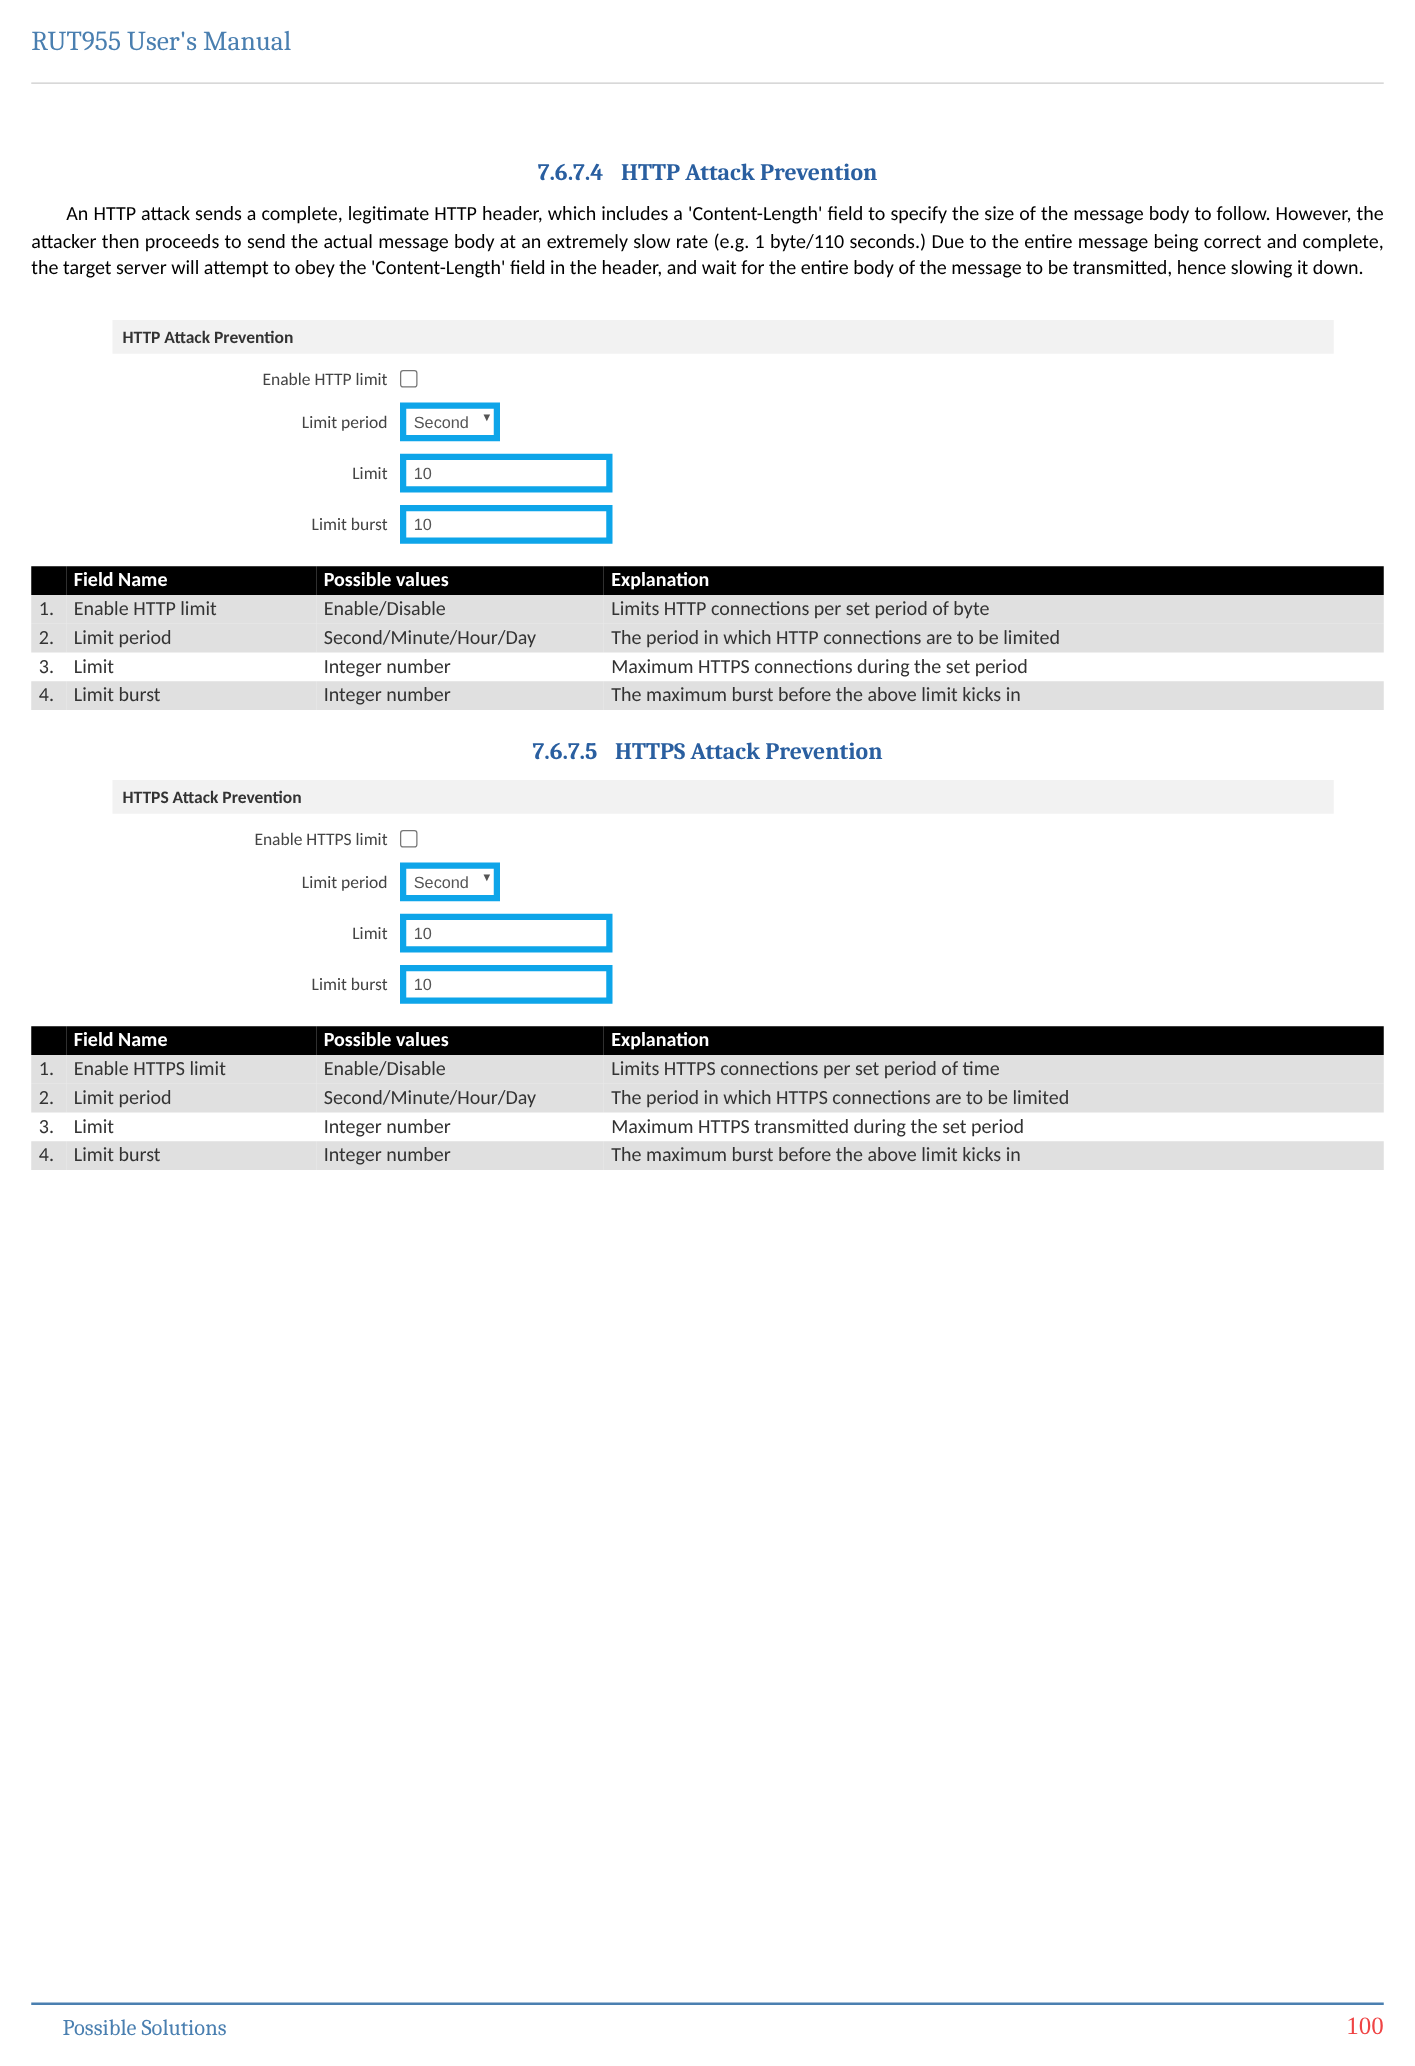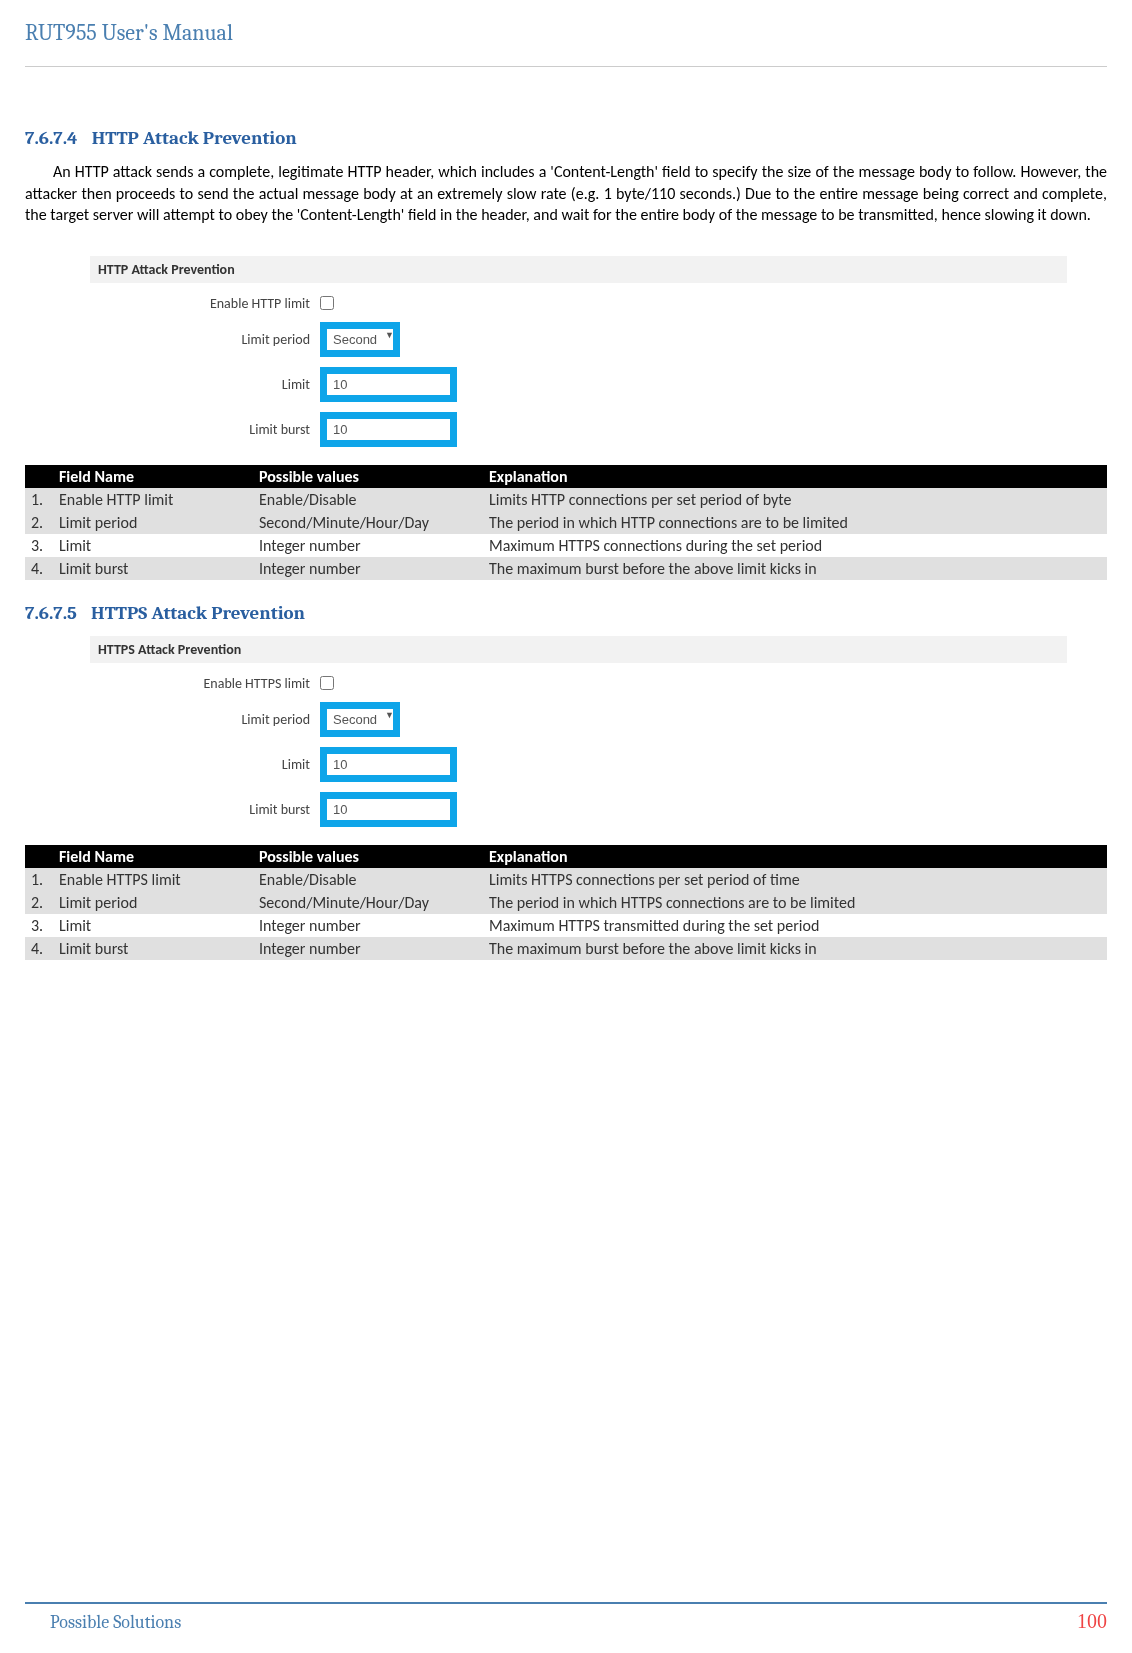--- a/index.html
+++ b/index.html
@@ -20,20 +20,21 @@
     .header-line {
       border-bottom: 1px solid #ccc;
       margin-bottom: 60px;
     }
     .section-heading {
       color: #2a5fa0;
       font-size: 19px;
       font-family: Cambria, Georgia, serif;
       font-weight: bold;
       margin-bottom: 12px;
+      text-align: center;
     }
     .section-num {
       margin-right: 14px;
     }
     .paragraph {
       font-size: 16px;
       color: #000000;
       text-align: justify;
       line-height: 1.35;
       margin-bottom: 30px;
@@ -62,21 +63,21 @@
       color: #444;
       padding-right: 10px;
     }
     .form-checkbox {
       width: 14px;
       height: 14px;
     }
     .form-select, .form-input {
       font-size: 13px;
       padding: 3px 6px;
-      border: 7px solid #0ea5e9;
+      border: 5px solid #0ea5e9;
       background: #fff;
       color: #555;
     }
     .form-select {
       width: 80px;
       appearance: none;
       position: relative;
     }
     .select-wrap {
       position: relative;
@@ -84,21 +85,21 @@
     }
     .select-wrap::after {
       content: "▼";
       font-size: 9px;
       position: absolute;
       right: 6px;
       top: 7px;
       color: #555;
       pointer-events: none;
     }
-    .form-input { width: 137px; }
+    .form-input { width: 170px; }
     table.data-table {
       width: 100%;
       border-collapse: collapse;
       font-size: 16px;
       margin-bottom: 22px;
     }
     table.data-table th {
       background: #000000;
       color: #fff;
       text-align: left;

